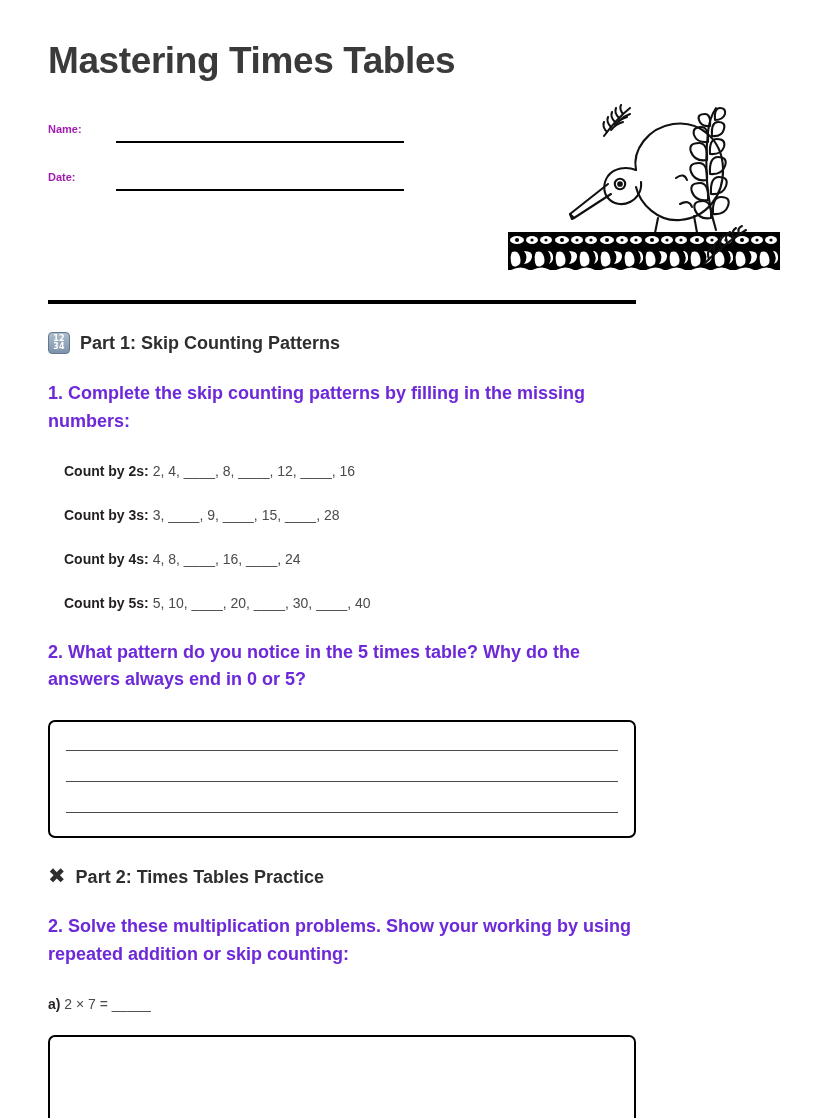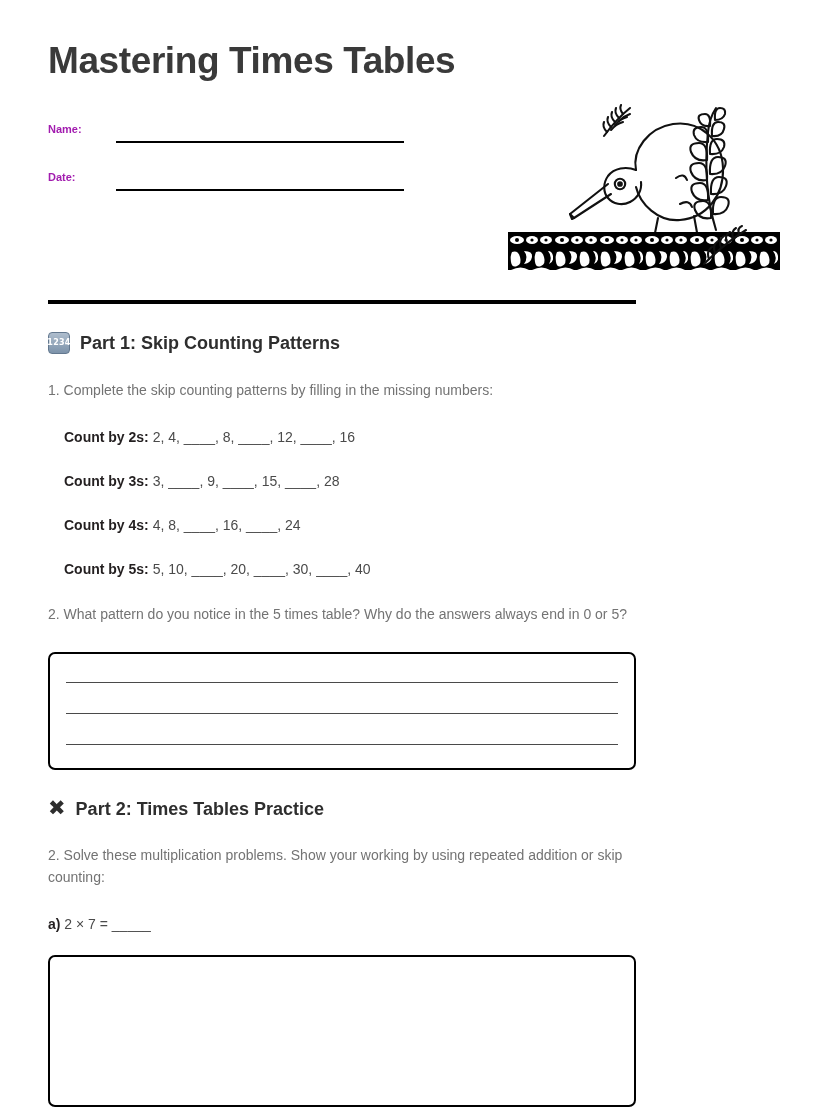--- a/index.html
+++ b/index.html
@@ -92,43 +92,43 @@
   }
 
   .icon-1234 {
     width: 22px;
     height: 22px;
     flex: 0 0 22px;
     border-radius: 4px;
     background: linear-gradient(#aebdcd, #7d93aa);
     border: 1px solid #63788f;
     display: flex;
-    flex-direction: row;
+    flex-direction: column;
     align-items: center;
     justify-content: center;
     color: #ffffff;
     font-size: 8px;
     font-weight: bold;
     line-height: 8.5px;
     font-family: "DejaVu Sans", sans-serif;
     letter-spacing: 0.3px;
   }
   .icon-x {
     font-size: 21px;
     line-height: 1;
     color: #2e2e2e;
     font-family: "DejaVu Sans", sans-serif;
     flex: 0 0 auto;
     font-weight: bold;
   }
 
   .question {
-    font-size: 14px;
-    font-weight: normal;
-    color: #737373;
+    font-size: 18px;
+    font-weight: bold;
+    color: #6d28d9;
     line-height: 1.55;
     margin: 0 0 26px 0;
   }
   .question.wide { max-width: 700px; }
 
   .count-row {
     font-size: 14px;
     color: #3f3f3f;
     margin: 0 0 26px 16px;
     line-height: 1.3;

